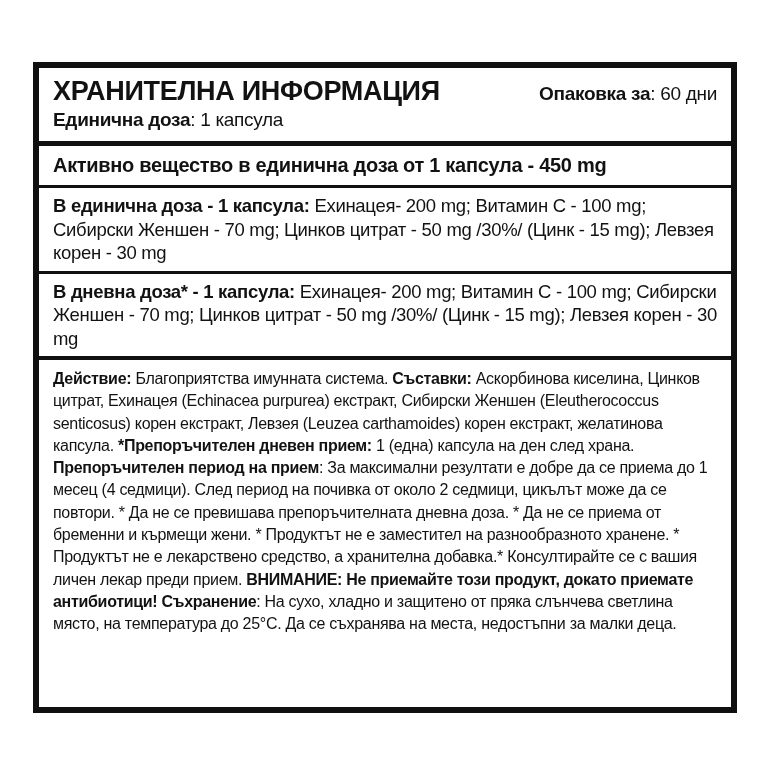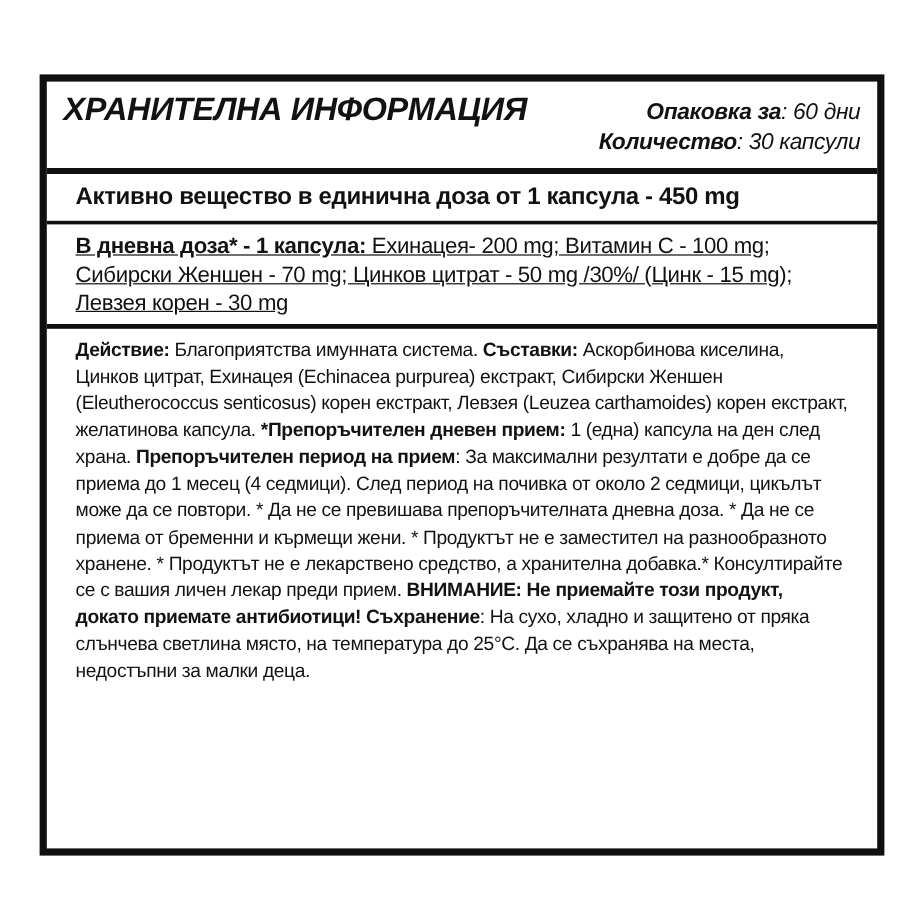--- a/index.html
+++ b/index.html
@@ -28,84 +28,84 @@
     display: flex;
     flex-direction: column;
   }
   .label-header {
     display: flex;
     justify-content: space-between;
     align-items: flex-start;
     padding: 8px 14px 9px 14px;
     border-bottom: 5px solid #101010;
     letter-spacing: -0.3px;
-    font-style: italic;
   }
   .header-left { text-align: left; }
   .header-right { text-align: right; padding-top: 5px; }
   .label-title {
     font-weight: bold;
     font-size: 27px;
     line-height: 31px;
     white-space: nowrap;
   }
   .header-line {
     font-size: 19px;
     line-height: 25px;
     white-space: nowrap;
   }
   .header-line b { font-weight: bold; }
   .section {
-    padding: 6px 24px;
+    padding: 6px 14px;
     letter-spacing: -0.3px;
   }
   .active-substance {
     font-weight: bold;
     font-size: 20px;
     line-height: 25px;
     padding-top: 7px;
     padding-bottom: 7px;
     border-bottom: 3px solid #101010;
   }
   .dose-section {
     font-size: 18.5px;
     line-height: 23.5px;
     border-bottom: 3px solid #101010;
   }
-  .dose-section.daily { border-bottom-width: 4px; text-decoration: underline; }
+  .dose-section.daily { border-bottom-width: 4px; }
   .details-section {
     font-size: 16px;
     line-height: 22.3px;
     flex: 1;
     padding-top: 8px;
     overflow: hidden;
   }
   .rich b { font-weight: bold; }
 </style>
 </head>
 <body>
 
 <div class="page">
   <div class="label-box">
 
     <div class="label-header">
       <div class="header-left">
         <div class="label-title">ХРАНИТЕЛНА ИНФОРМАЦИЯ</div>
+        <div class="header-line">
+          <b>Единична доза</b><span>: 1 капсула</span>
+        </div>
       </div>
       <div class="header-right">
         <div class="header-line">
           <b>Опаковка за</b><span>: 60 дни</span>
-        </div>
-        <div class="header-line">
-          <b>Количество</b><span>: 30 капсули</span>
         </div>
       </div>
     </div>
 
     <div class="section active-substance">Активно вещество в единична доза от 1 капсула - 450 mg</div>
 
+    <div class="section dose-section rich"><b>В единична доза - 1 капсула:</b><span> Ехинацея- 200 mg; Витамин C - 100 mg; Сибирски Женшен - 70 mg; Цинков цитрат - 50 mg /30%/ (Цинк - 15 mg); Левзея корен - 30 mg</span></div>
 
     <div class="section dose-section daily rich"><b>В дневна доза* - 1 капсула:</b><span> Ехинацея- 200 mg; Витамин C - 100 mg; Сибирски Женшен - 70 mg; Цинков цитрат - 50 mg /30%/ (Цинк - 15 mg); Левзея корен - 30 mg</span></div>
 
     <div class="section details-section rich"><b>Действие:</b><span> Благоприятства имунната система. </span><b>Съставки:</b><span> Аскорбинова киселина, Цинков цитрат, Ехинацея (Echinacea purpurea) екстракт, Сибирски Женшен (Eleutherococcus senticosus) корен екстракт, Левзея (Leuzea carthamoides) корен екстракт, желатинова капсула. </span><b>*Препоръчителен дневен прием:</b><span> 1 (една) капсула на ден след храна. </span><b>Препоръчителен период на прием</b><span>: За максимални резултати е добре да се приема до 1 месец (4 седмици). След период на почивка от около 2 седмици, цикълът може да се повтори. * Да не се превишава препоръчителната дневна доза. * Да не се приема от бременни и кърмещи жени. * Продуктът не е заместител на разнообразното хранене. * Продуктът не е лекарствено средство, а хранителна добавка.* Консултирайте се с вашия личен лекар преди прием. </span><b>ВНИМАНИЕ: Не приемайте този продукт, докато приемате антибиотици! </b><b>Съхранение</b><span>: На сухо, хладно и защитено от пряка слънчева светлина място, на температура до 25°C. Да се съхранява на места, недостъпни за малки деца.</span></div>
 
   </div>
 </div>
 
 </body></html>

